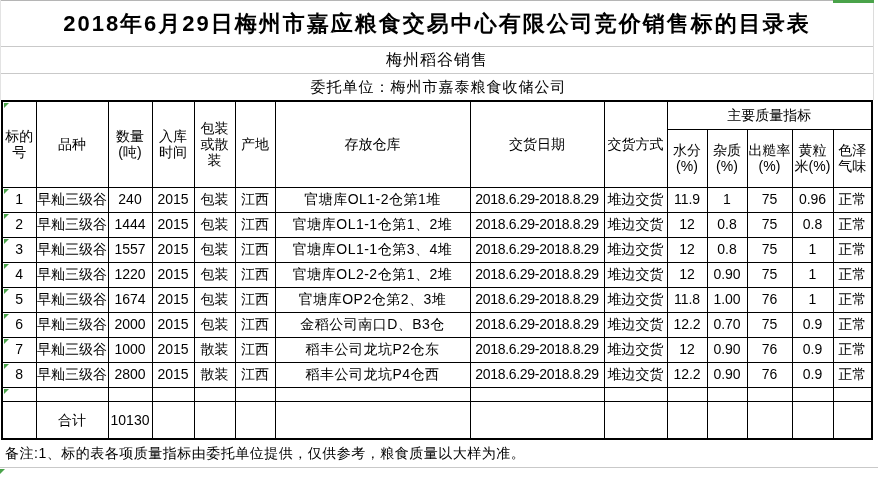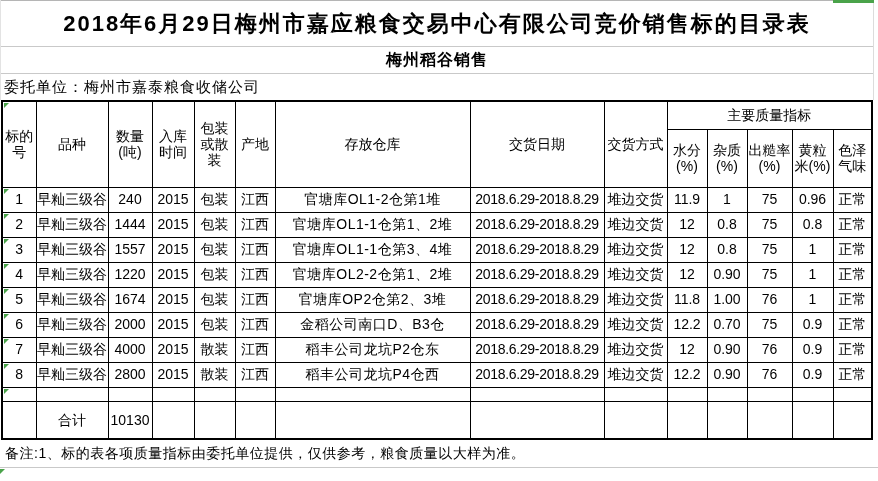--- a/index.html
+++ b/index.html
@@ -10,26 +10,26 @@
   
   .head-band{width:872px;border-left:1px solid #e3e3e3;border-right:1px solid #dcdcdc;}
   .titlebar{
     height:45px;line-height:45px;text-align:center;
     font-size:22px;font-weight:bold;letter-spacing:2px;
     border-top:1px solid #b5b5b5;border-bottom:1px solid #c9c9c9;
     white-space:nowrap;overflow:hidden;
   }
   .subtitlebar{
     height:26px;line-height:26px;text-align:center;
-    font-size:16px;font-weight:bold;letter-spacing:1px;
+    font-size:16px;font-weight:normal;letter-spacing:1px;
     border-bottom:1px solid #c9c9c9;
   }
   .consignor{
     height:26px;line-height:26px;font-size:15px;padding-left:3px;letter-spacing:1px;
-    white-space:nowrap;overflow:hidden;
+    white-space:nowrap;overflow:hidden;text-align:center;
   }
   .green-top{position:absolute;left:833px;top:0;width:41px;height:3px;background:var(--green,#4aa34a);}
   
   table.grain{
     border-collapse:collapse;table-layout:fixed;width:870px;margin-left:1px;
     border:2px solid #000;
   }
   table.grain th,table.grain td{
     border:1px solid #000;font-weight:normal;text-align:center;
     padding:0;font-size:14px;line-height:1.15;overflow:hidden;word-break:break-all;
@@ -205,21 +205,21 @@
           <td>堆边交货</td>
           <td>12.2</td>
           <td>0.70</td>
           <td>75</td>
           <td>0.9</td>
           <td>正常</td>
         </tr>
         <tr class="data-row">
           <td class="flag">7</td>
           <td>早籼三级谷</td>
-          <td>4000</td>
+          <td>1000</td>
           <td>2015</td>
           <td>散装</td>
           <td>江西</td>
           <td class="wh">稻丰公司龙坑P2仓东</td>
           <td class="date">2018.6.29-2018.8.29</td>
           <td>堆边交货</td>
           <td>12</td>
           <td>0.90</td>
           <td>76</td>
           <td>0.9</td>

